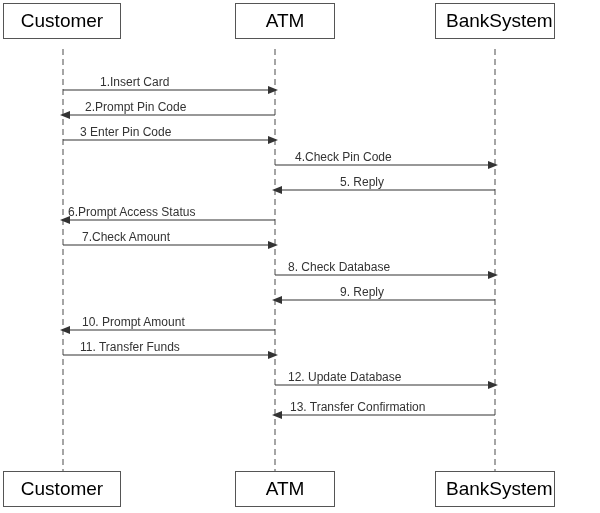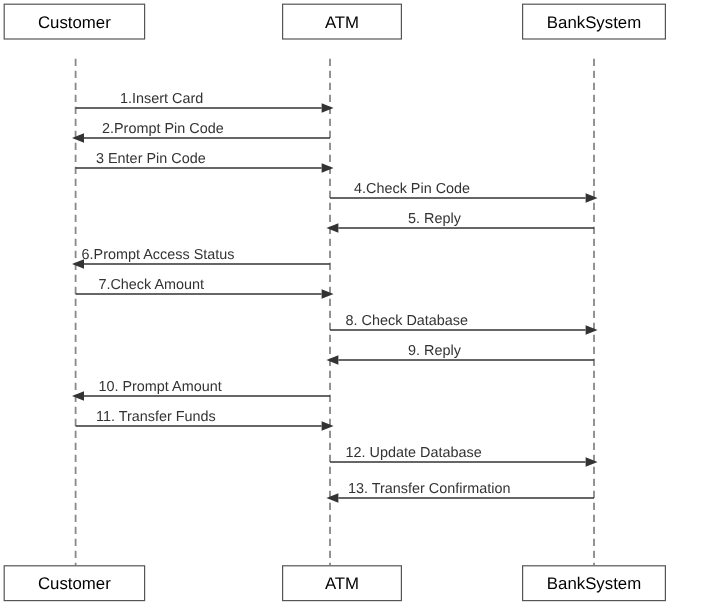--- a/index.html
+++ b/index.html
@@ -17,21 +17,21 @@
       width: 600px;
       height: 513px;
     }
     
     .actor-box {
       position: absolute;
       border: 1px solid #555;
       background: #fff;
       padding: 6px 10px;
       text-align: center;
-      font-size: 14px;
+      font-size: 19px;
       font-weight: normal;
       min-width: 100px;
     }
     svg.arrows-svg {
       position: absolute;
       top: 0;
       left: 0;
       width: 600px;
       height: 513px;
       overflow: visible;

